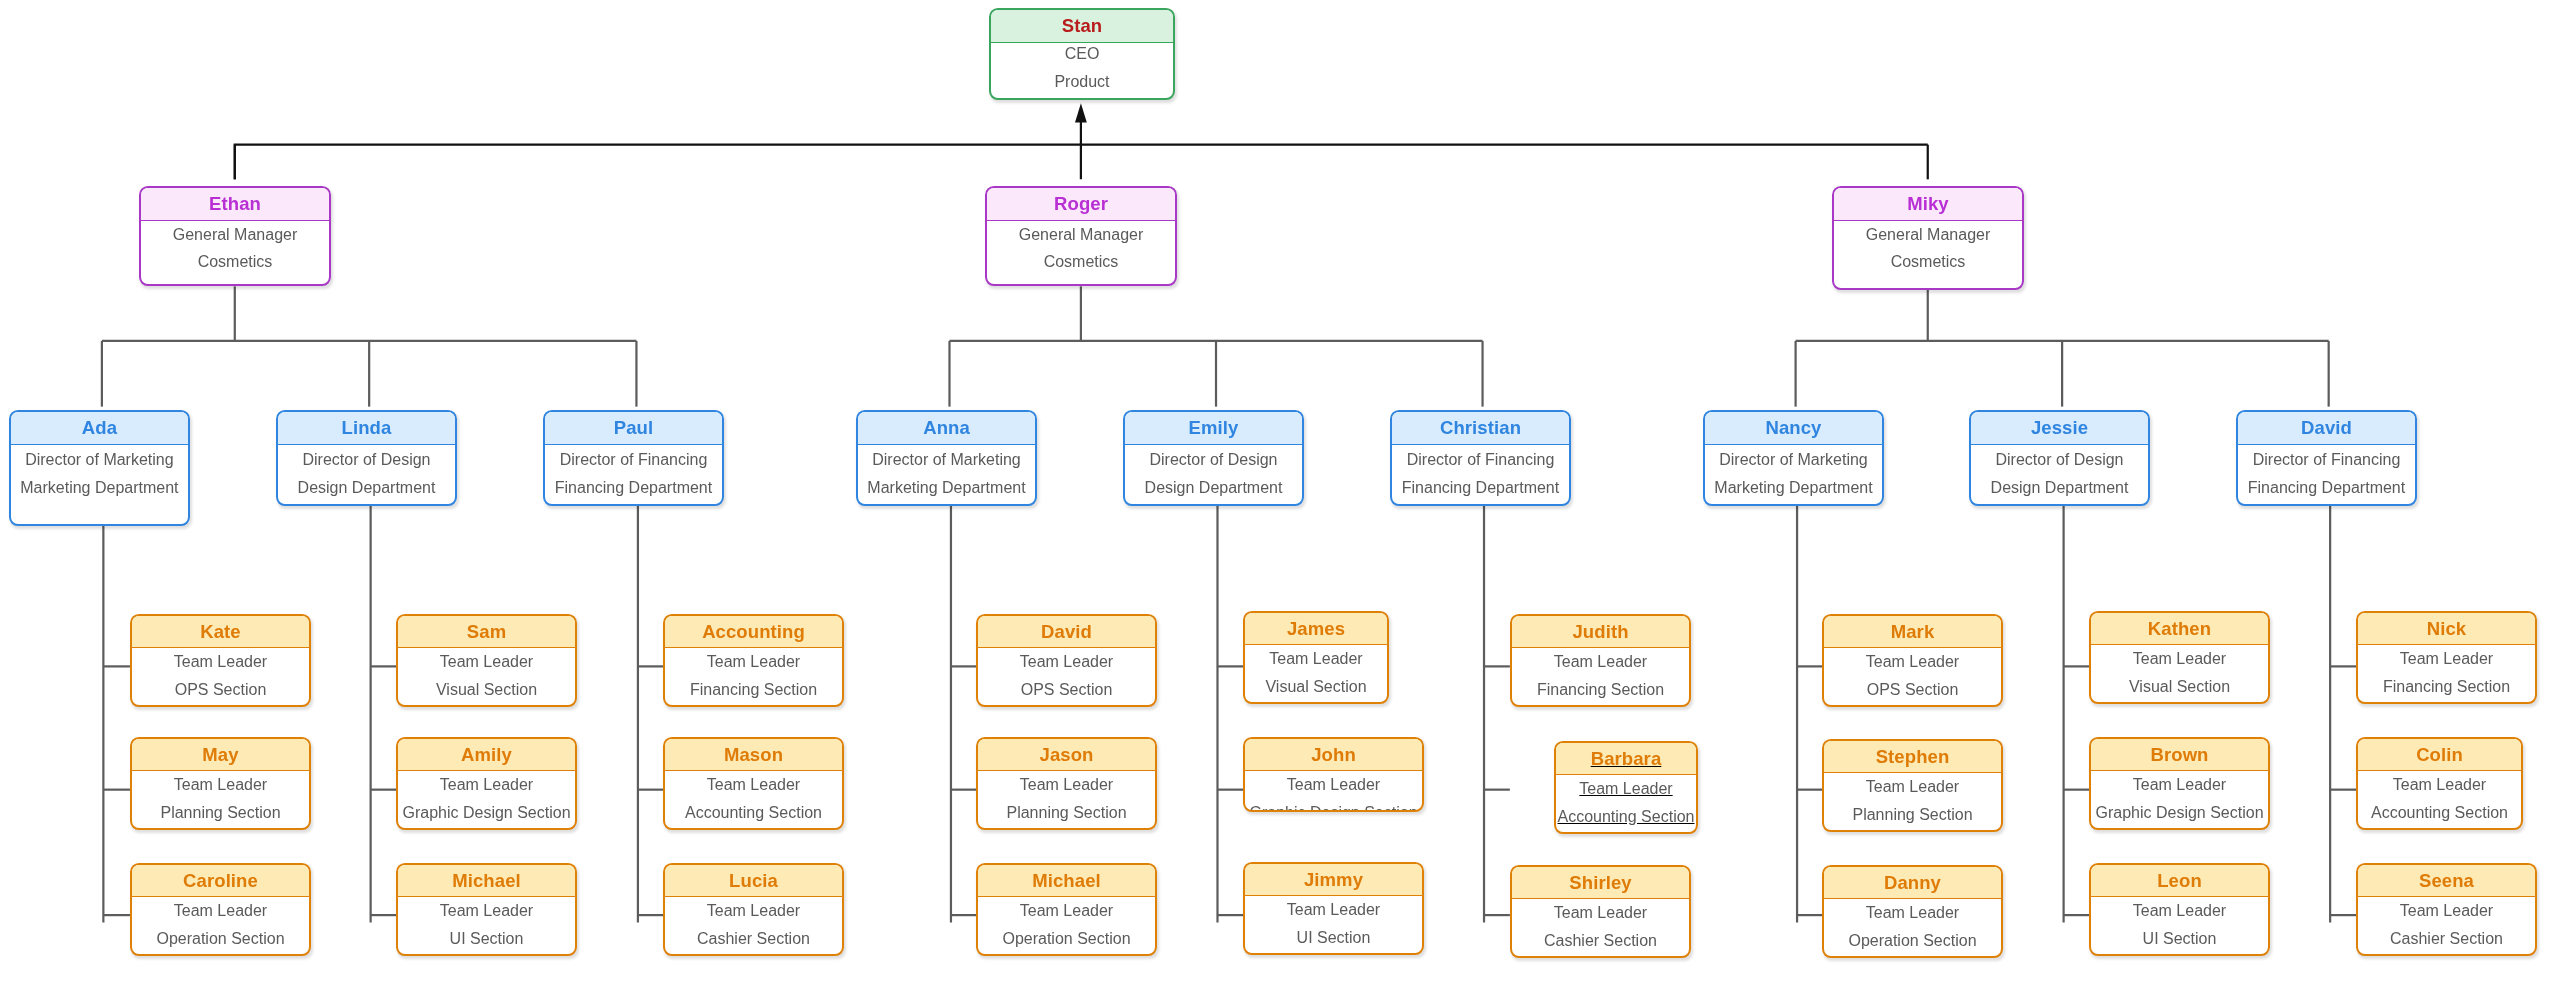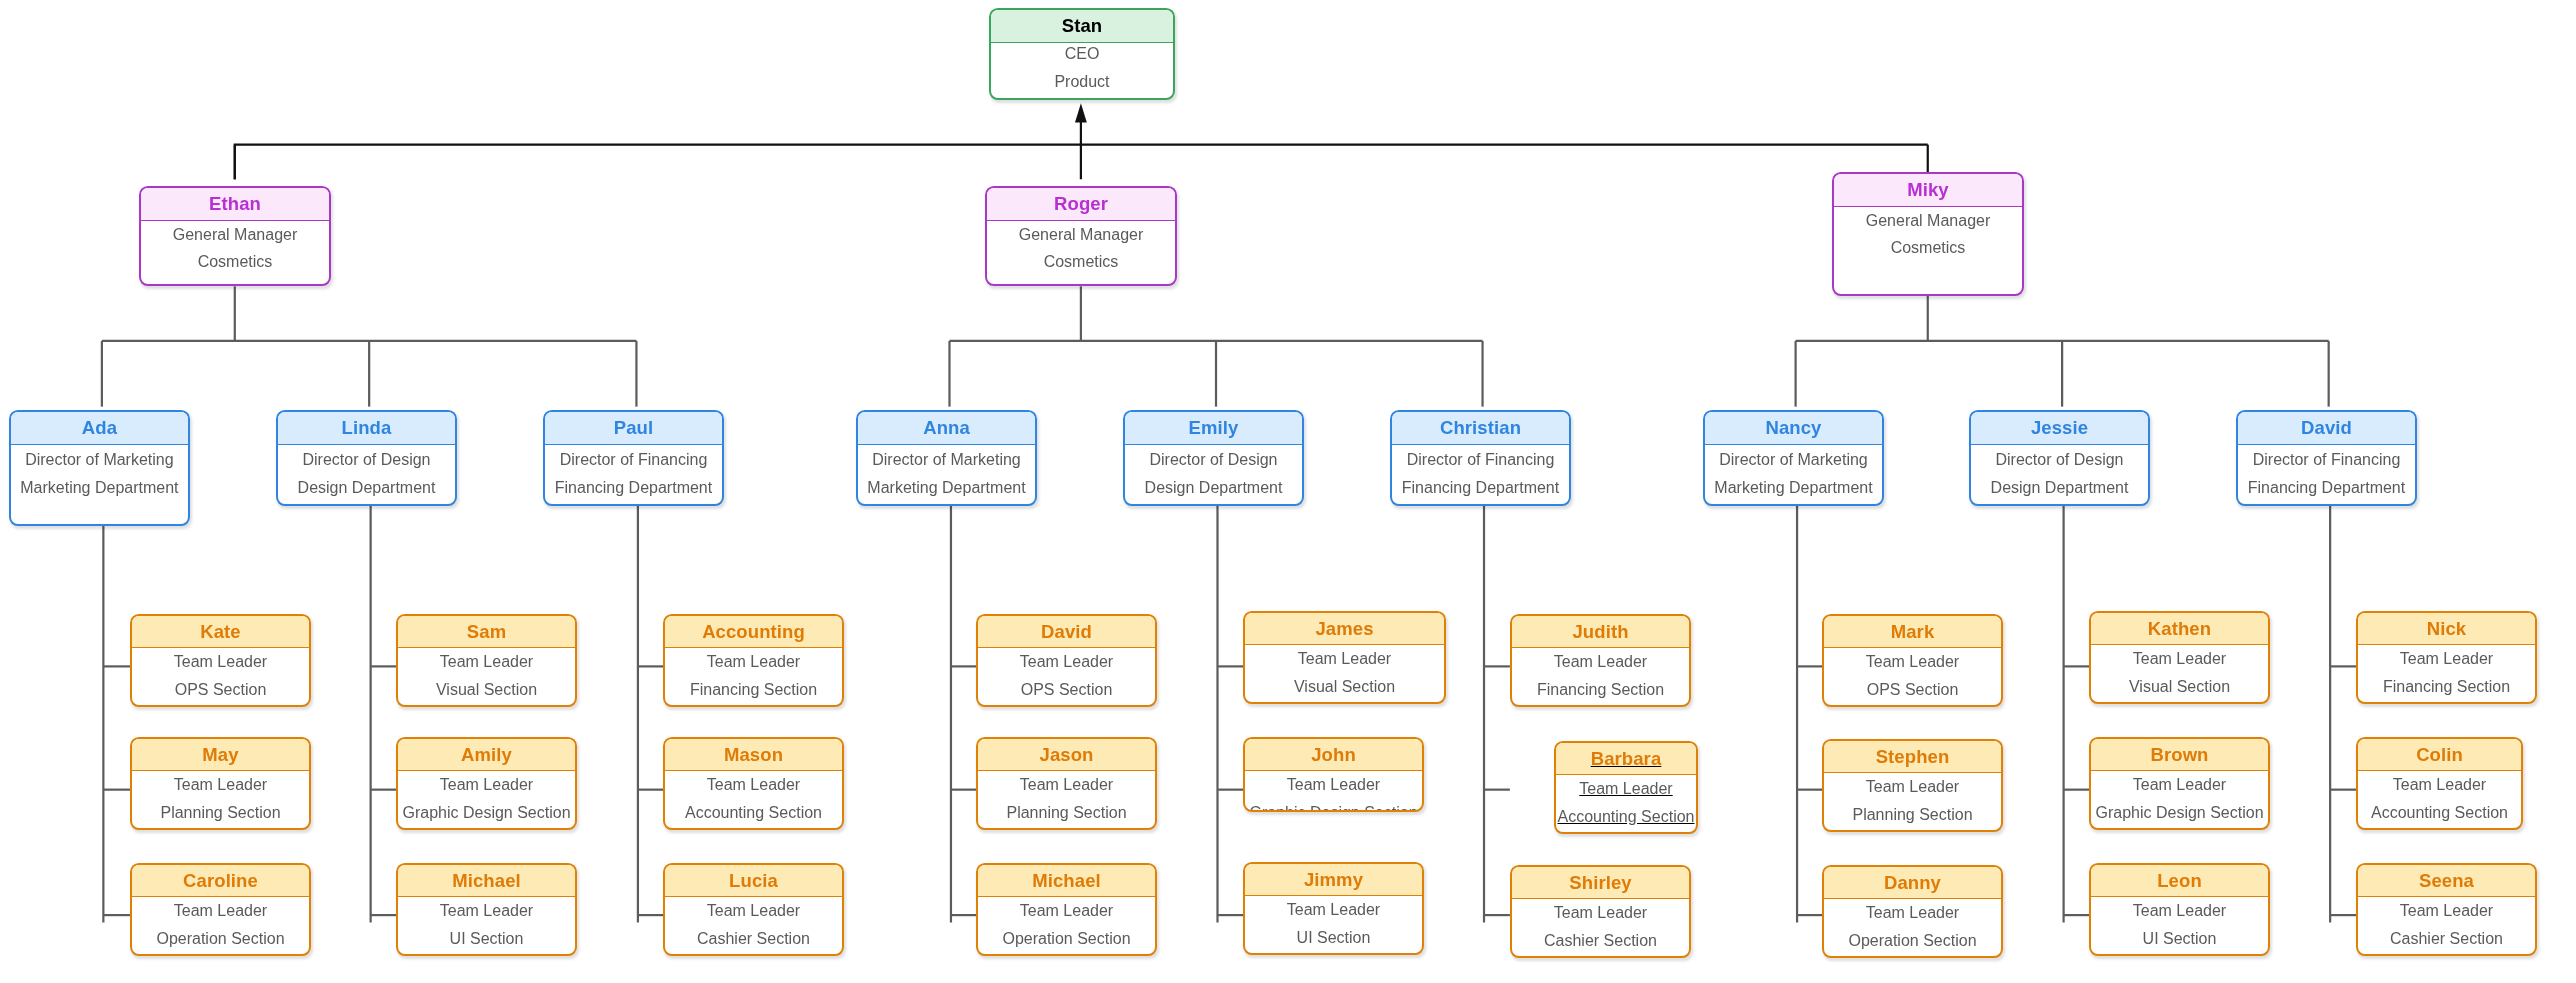--- a/index.html
+++ b/index.html
@@ -56,21 +56,21 @@
     color: #5a5a5a;
     width: 100%;
   }
   .node-body .line1 { margin-bottom: 9.6px; }
 
   
   .lvl-root { border-color: #3aa55d; }
   .lvl-root .node-head {
     background: #d9f2e0;
     border-bottom-color: #3aa55d;
-    color: #000000;
+    color: #b91c1c;
     font-size: 18.5px;
     height: 33px;
   }
   .lvl-root .node-body { font-size: 16px; height: 50px; }
 
   
   .lvl-gm { border-color: #a938c7; }
   .lvl-gm .node-head {
     background: #fbe8fb;
     border-bottom-color: #a938c7;
@@ -205,21 +205,21 @@
   </div>
 
   <div class="node lvl-gm" style="left:985px; top:186px; width:192px; height:100px;">
     <div class="node-head">Roger</div>
     <div class="node-body">
       <div class="line1">General Manager</div>
       <div>Cosmetics</div>
     </div>
   </div>
 
-  <div class="node lvl-gm" style="left:1832px; top:172px; width:192px; height:124px;">
+  <div class="node lvl-gm" style="left:1832px; top:186px; width:192px; height:104px;">
     <div class="node-head">Miky</div>
     <div class="node-body">
       <div class="line1">General Manager</div>
       <div>Cosmetics</div>
     </div>
   </div>
 
   <div class="node lvl-dir" style="left:8.9px; top:410px; width:181px; height:116px;">
     <div class="node-head">Ada</div>
     <div class="node-body">
@@ -373,21 +373,21 @@
     </div>
   </div>
   <div class="node lvl-tl" style="left:976px; top:863px; width:181px; height:93px;">
     <div class="node-head">Michael</div>
     <div class="node-body">
       <div class="line1">Team Leader</div>
       <div>Operation Section</div>
     </div>
   </div>
 
-  <div class="node lvl-tl" style="left:1243px; top:611px; width:203px; height:93px;">
+  <div class="node lvl-tl" style="left:1243px; top:611px; width:146px; height:93px;">
     <div class="node-head">James</div>
     <div class="node-body">
       <div class="line1">Team Leader</div>
       <div>Visual Section</div>
     </div>
   </div>
   <div class="node lvl-tl" style="left:1243px; top:737px; width:181px; height:75px;">
     <div class="node-head">John</div>
     <div class="node-body">
       <div class="line1">Team Leader</div>

